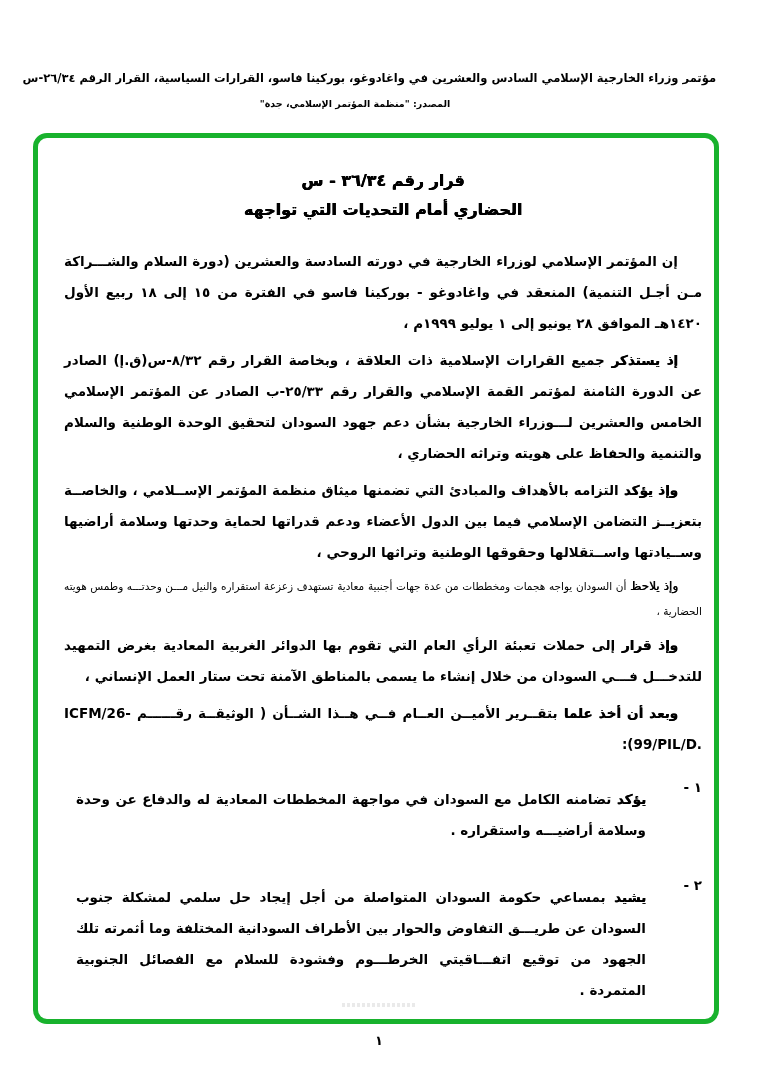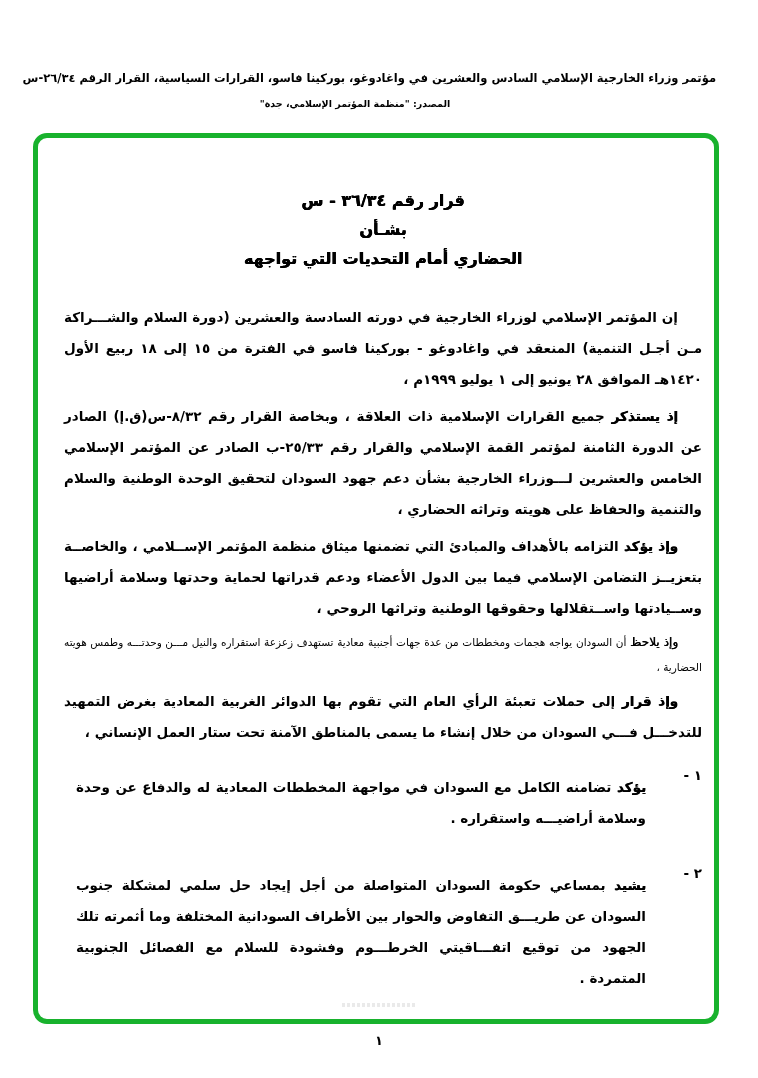--- a/index.html
+++ b/index.html
@@ -10,27 +10,27 @@
   .hdr1{position:absolute;top:71px;right:42px;left:42px;text-align:center;
         font-size:11.5px;font-weight:bold;white-space:nowrap;}
   .hdr2{position:absolute;top:98px;right:0;left:-48px;text-align:center;
         font-size:9.5px;font-weight:bold;}
 
   
   #decree-box{position:absolute;left:33px;top:133px;width:676px;height:881px;
         border:5px solid #18b22d;border-radius:14px;box-sizing:content-box;background:#fff;}
   .content{padding:28px 12px 0 26px;}
 
-  .title-block{text-align:center;margin-bottom:4px;margin-top:20px;}
+  .title-block{text-align:center;margin-bottom:4px;}
   .title-line{font-size:16px;font-weight:bold;line-height:29px;
         text-shadow:0 0 .6px #000, .4px 0 0 #000;}
 
   .body-p{font-size:13.5px;font-weight:bold;line-height:31px;margin:6px 0;
         text-align:justify;text-indent:24px;}
-  .body-p.first{margin-top:29px;}
+  .body-p.first{margin-top:22px;}
   .lead{text-shadow:.5px 0 0 currentColor;}
   .p-small{font-size:10.5px;font-weight:normal;line-height:25px;}
   .p-small .lead{font-weight:normal;font-size:12px;}
 
   .items{margin-top:10px;}
   .item{display:flex;gap:14px;margin-top:12px;}
   .item-num{flex:0 0 30px;font-size:13.5px;font-weight:bold;line-height:31px;white-space:nowrap;}
   .item .body-p{flex:1;margin:12px;text-indent:0;}
 
   .faint-note{position:absolute;top:1003px;left:50%;transform:translateX(-50%);
@@ -45,34 +45,34 @@
 <div id="page">
 
   <div class="hdr1">مؤتمر وزراء الخارجية الإسلامي السادس والعشرين في واغادوغو، بوركينا فاسو، القرارات السياسية، القرار الرقم ٢٦/٣٤-س</div>
   <div class="hdr2">المصدر:  "منظمة المؤتمر الإسلامي، جدة"</div>
 
   <div id="decree-box" style="border-color: rgb(24, 178, 45);">
     <div class="content">
 
       <div class="title-block">
         <div class="title-line">قرار رقم ٣٦/٣٤ - س</div>
-        <div class="title-line">بشـأن</div>
         <div class="title-line">الحضاري أمام التحديات التي تواجهه</div>
       </div>
 
       <p class="body-p first"><span>إن المؤتمر الإسلامي لوزراء الخارجية في دورته السادسة والعشرين (دورة السلام والشـــراكة مـن أجـل التنمية) المنعقد في واغادوغو - بوركينا فاسو في الفترة من ١٥ إلى ١٨ ربيع الأول ١٤٢٠هـ الموافق ٢٨ يونيو إلى ١ يوليو ١٩٩٩م ،</span></p>
 
       <p class="body-p"><span class="lead">إذ يستذكر</span><span> جميع القرارات الإسلامية ذات العلاقة ، وبخاصة القرار رقم ٨/٣٢-س(ق.إ) الصادر عن الدورة الثامنة لمؤتمر القمة الإسلامي والقرار رقم ٢٥/٣٣-ب الصادر عن المؤتمر الإسلامي الخامس والعشرين لـــوزراء الخارجية بشأن دعم جهود السودان لتحقيق الوحدة الوطنية والسلام والتنمية والحفاظ على هويته وتراثه الحضاري ،</span></p>
 
       <p class="body-p"><span class="lead">وإذ يؤكد</span><span> التزامه بالأهداف والمبادئ التي تضمنها ميثاق منظمة المؤتمر الإســلامي ، والخاصــة بتعزيــز التضامن الإسلامي فيما بين الدول الأعضاء ودعم قدراتها لحماية وحدتها وسلامة أراضيها وســيادتها واســتقلالها وحقوقها الوطنية وتراثها الروحي ،</span></p>
 
       <p class="body-p p-small"><span class="lead">وإذ يلاحظ</span><span> أن السودان يواجه هجمات ومخططات من عدة جهات أجنبية معادية تستهدف زعزعة استقراره والنيل مـــن وحدتـــه وطمس هويته الحضارية ،</span></p>
 
       <p class="body-p"><span class="lead">وإذ قرار</span><span> إلى حملات تعبئة الرأي العام التي تقوم بها الدوائر الغربية المعادية بغرض التمهيد للتدخـــل فـــي السودان من خلال إنشاء ما يسمى بالمناطق الآمنة تحت ستار العمل الإنساني ،</span></p>
 
+      <p class="body-p"><span class="lead">وبعد أن أخذ علما</span><span> بتقــرير الأميــن العــام فــي هــذا الشــأن ( الوثيقــة رقــــــم </span><span dir="ltr">ICFM/26-99/PIL/D.</span><span>):</span></p>
 
       <div class="items">
         <div class="item">
           <span class="item-num">١ -</span>
           <p class="body-p"><span class="lead">يؤكد</span><span> تضامنه الكامل مع السودان في مواجهة المخططات المعادية له والدفاع عن وحدة وسلامة أراضيـــه واستقراره .</span></p>
         </div>
         <div class="item">
           <span class="item-num">٢ -</span>
           <p class="body-p"><span class="lead">يشيد</span><span> بمساعي حكومة السودان المتواصلة من أجل إيجاد حل سلمي لمشكلة جنوب السودان عن طريـــق التفاوض والحوار بين الأطراف السودانية المختلفة وما أثمرته تلك الجهود من توقيع اتفـــاقيتي الخرطـــوم وفشودة للسلام مع الفصائل الجنوبية المتمردة .</span></p>
         </div>

